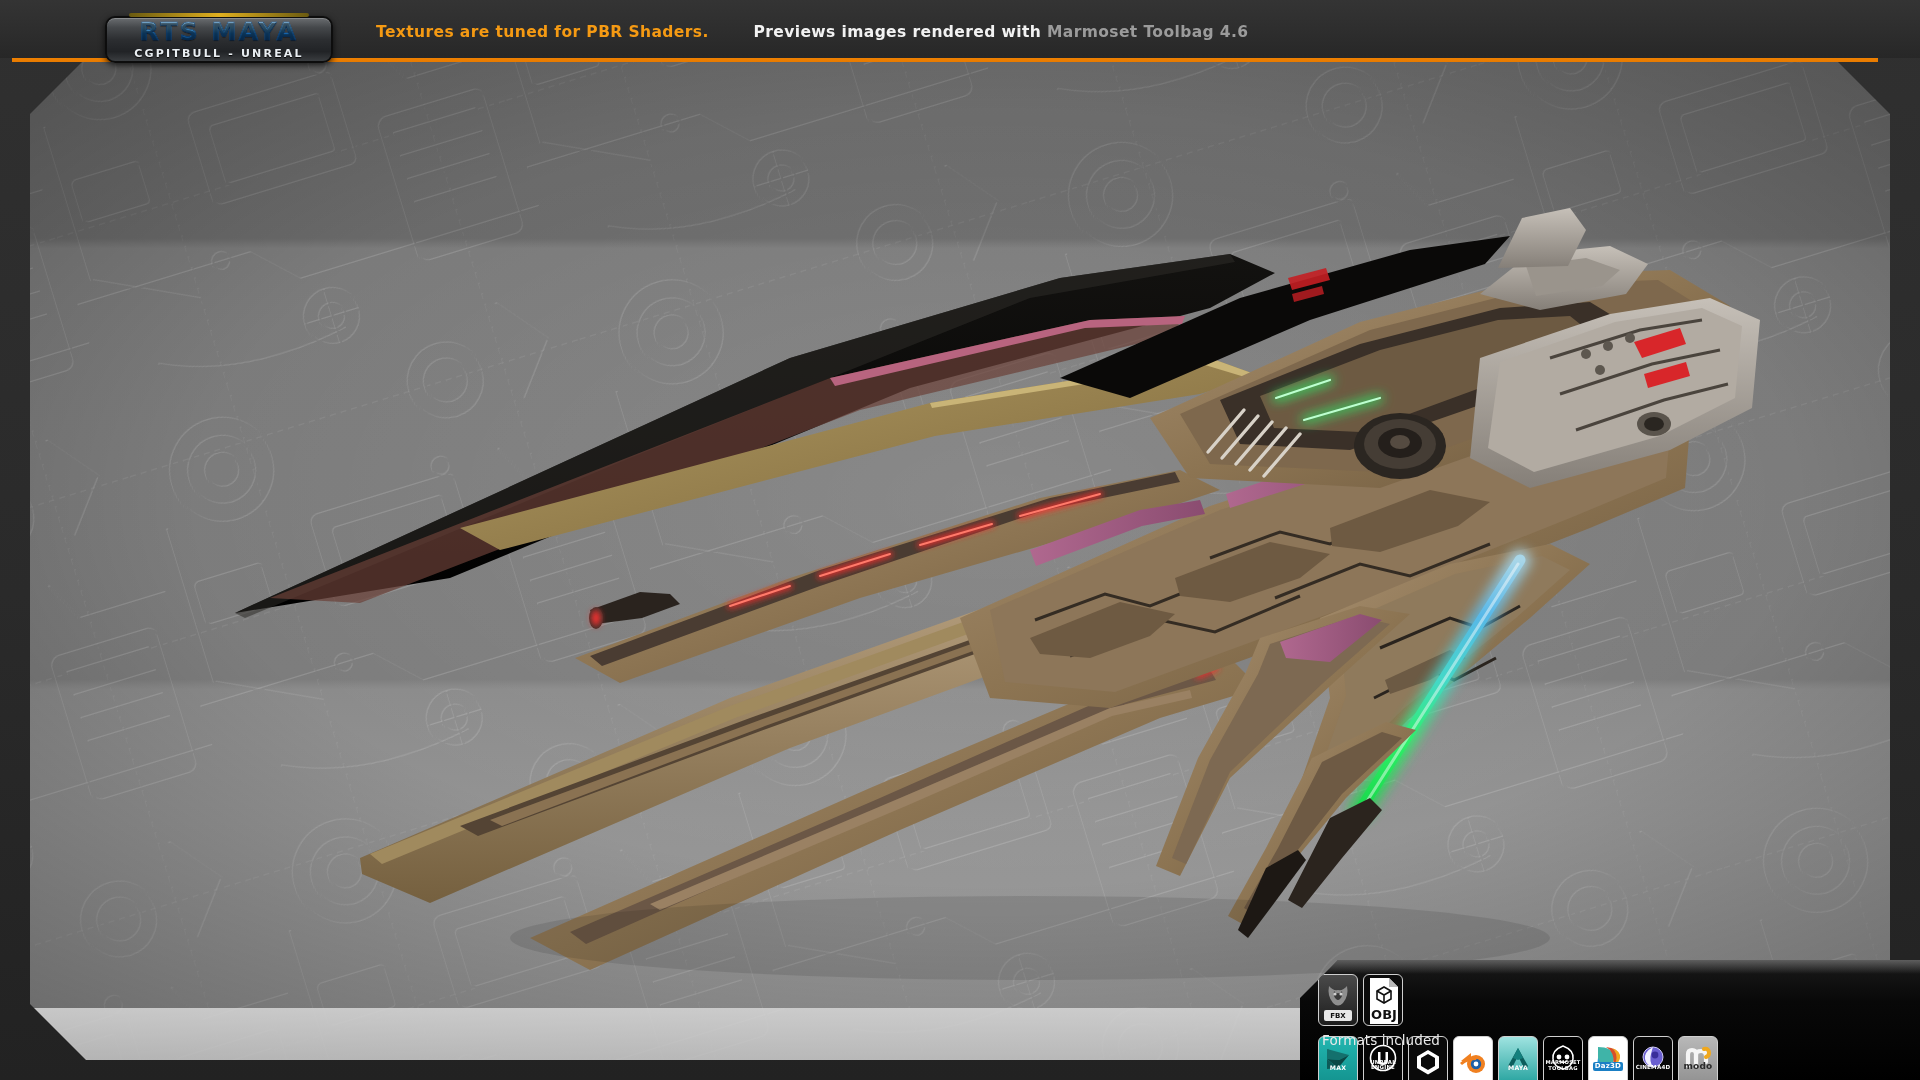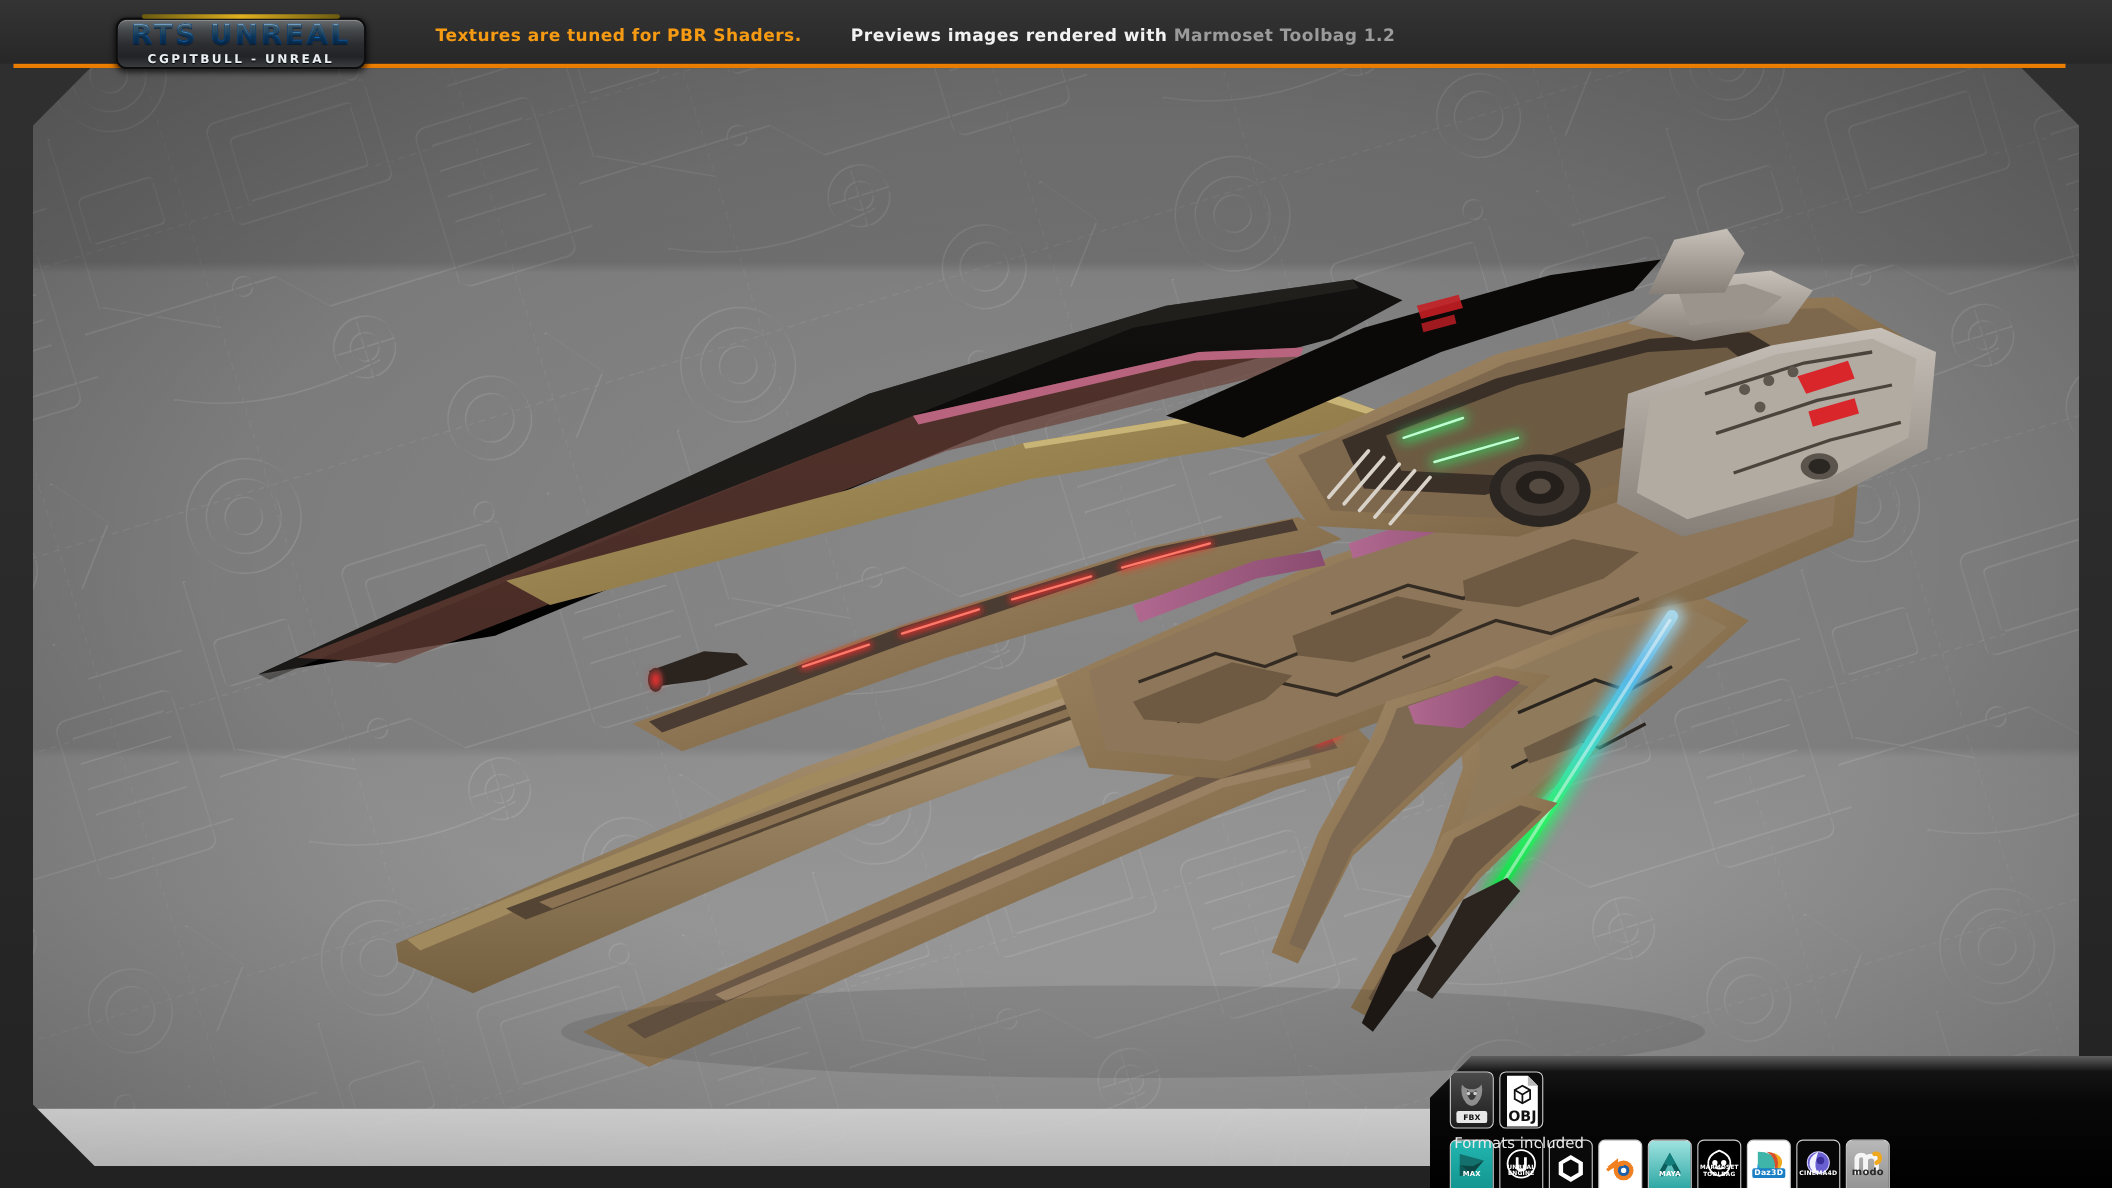--- a/index.html
+++ b/index.html
@@ -28,21 +28,21 @@
      background:linear-gradient(180deg,#bfe6ff 0%,#5db4ef 38%,#1d7fd6 58%,#0b4f96 100%);
      -webkit-background-clip:text; background-clip:text; color:transparent;
      -webkit-text-stroke:0.6px #0a2a50;
      text-shadow:0 1px 1px rgba(0,0,0,.6); font-family:"DejaVu Sans", sans-serif; }
   .logo-sub { font-size:11px; font-weight:bold; letter-spacing:2.2px; color:#e9eef2;
      margin-top:3px; text-shadow:0 1px 1px #000; font-family:"DejaVu Sans", sans-serif; }
 
   .header-text { position:absolute; left:376px; top:23px; font-size:15.5px;
      font-weight:bold; letter-spacing:.4px; white-space:nowrap; z-index:45;
      font-family:"DejaVu Sans", sans-serif; }
-  .ht-orange { color:#f59a13;margin-left:20px; }
+  .ht-orange { color:#f59a13; }
   .ht-white  { color:#f2f2f2;margin-left:39px; }
   .ht-gray   { color:#9b9b9b; }
 
   
   .orange-strip { position:absolute; left:12px; top:40px; width:1866px; height:22px;
      background:linear-gradient(180deg,#ffa41a 0%,#fb8b06 48%,#e77a00 100%);
      clip-path:polygon(14px 0,1852px 0,1866px 16px,1866px 22px,0 22px,0 14px);
      box-shadow:0 2px 5px rgba(0,0,0,.6); z-index:35; }
 
   
@@ -368,26 +368,26 @@
 
       <path d="M1300 760 L1340 740 L1352 752 L1312 800 L1272 850 L1258 842 Z" fill="#2b241e"></path>
       <path d="M1236 810 L1268 792 L1276 802 L1242 848 L1218 880 L1208 872 Z" fill="#1d1814"></path>
     </svg>
   </div>
 
   <div class="orange-strip"></div>
   <div class="header"></div>
 
   <div class="logo-plate">
-    <div class="logo-main">RTS UNREAL</div>
+    <div class="logo-main">RTS MAYA</div>
     <div class="logo-sub">CGPITBULL - UNREAL</div>
   </div>
 
   <div class="header-text">
-    <span class="ht-orange">Textures are tuned for PBR Shaders.</span><span class="ht-white"> Previews images rendered with </span><span class="ht-gray">Marmoset Toolbag 1.2</span>
+    <span class="ht-orange">Textures are tuned for PBR Shaders.</span><span class="ht-white"> Previews images rendered with </span><span class="ht-gray">Marmoset Toolbag 4.6</span>
   </div>
 
   <div class="footer-panel">
     <div class="fp-sheen"></div>
 
     <div class="icon-row">
 
       <div class="icon-grp">
 
         <div class="sw-icon" style="background:linear-gradient(180deg,#4a4a4a,#1d1d1d);">

